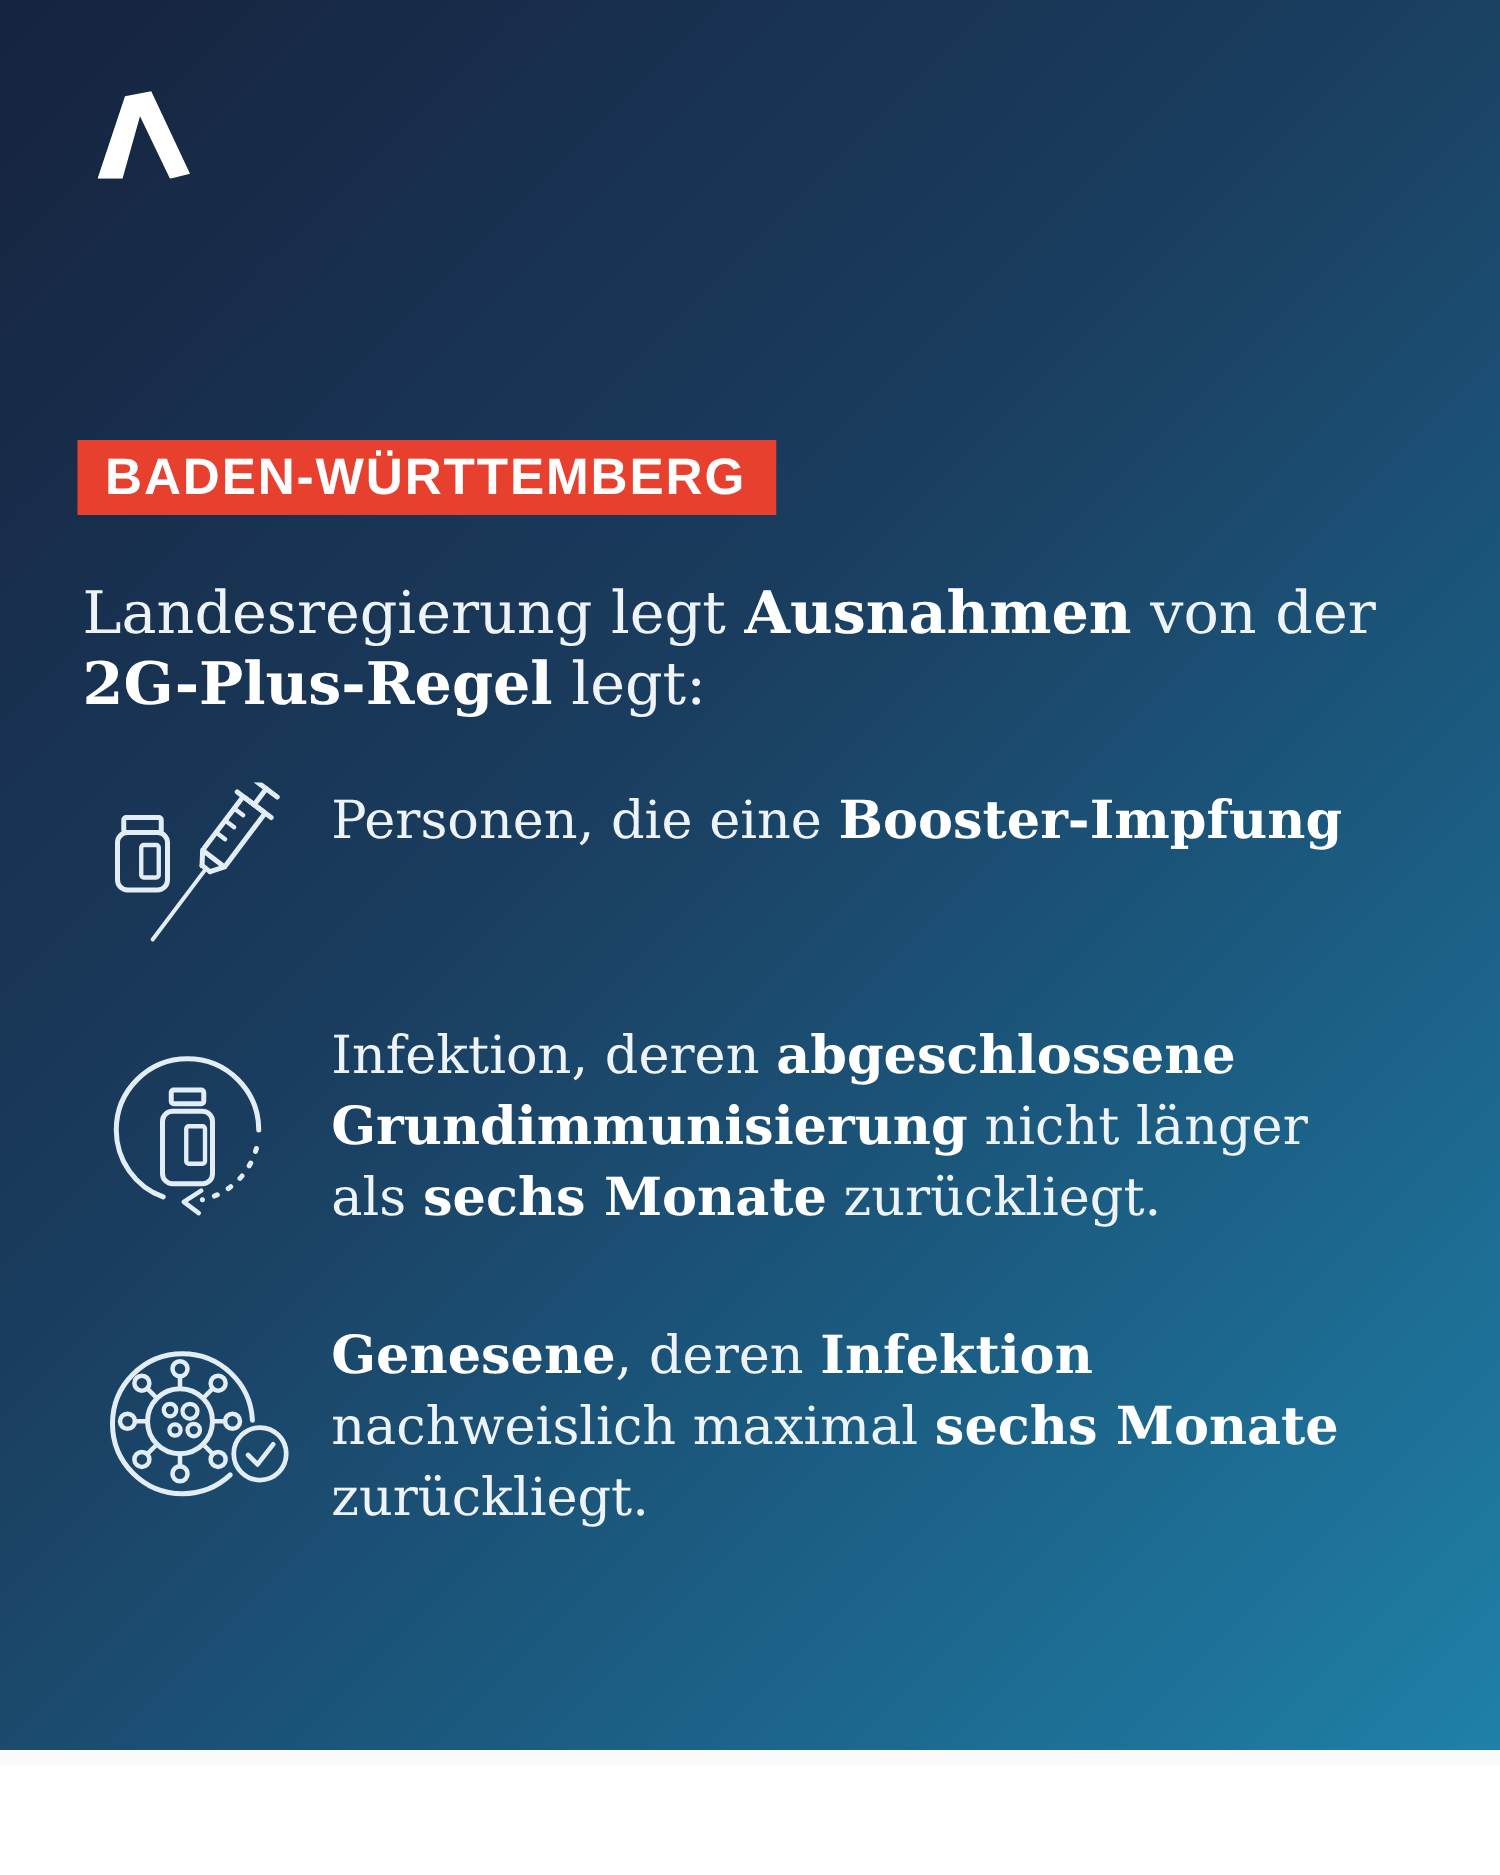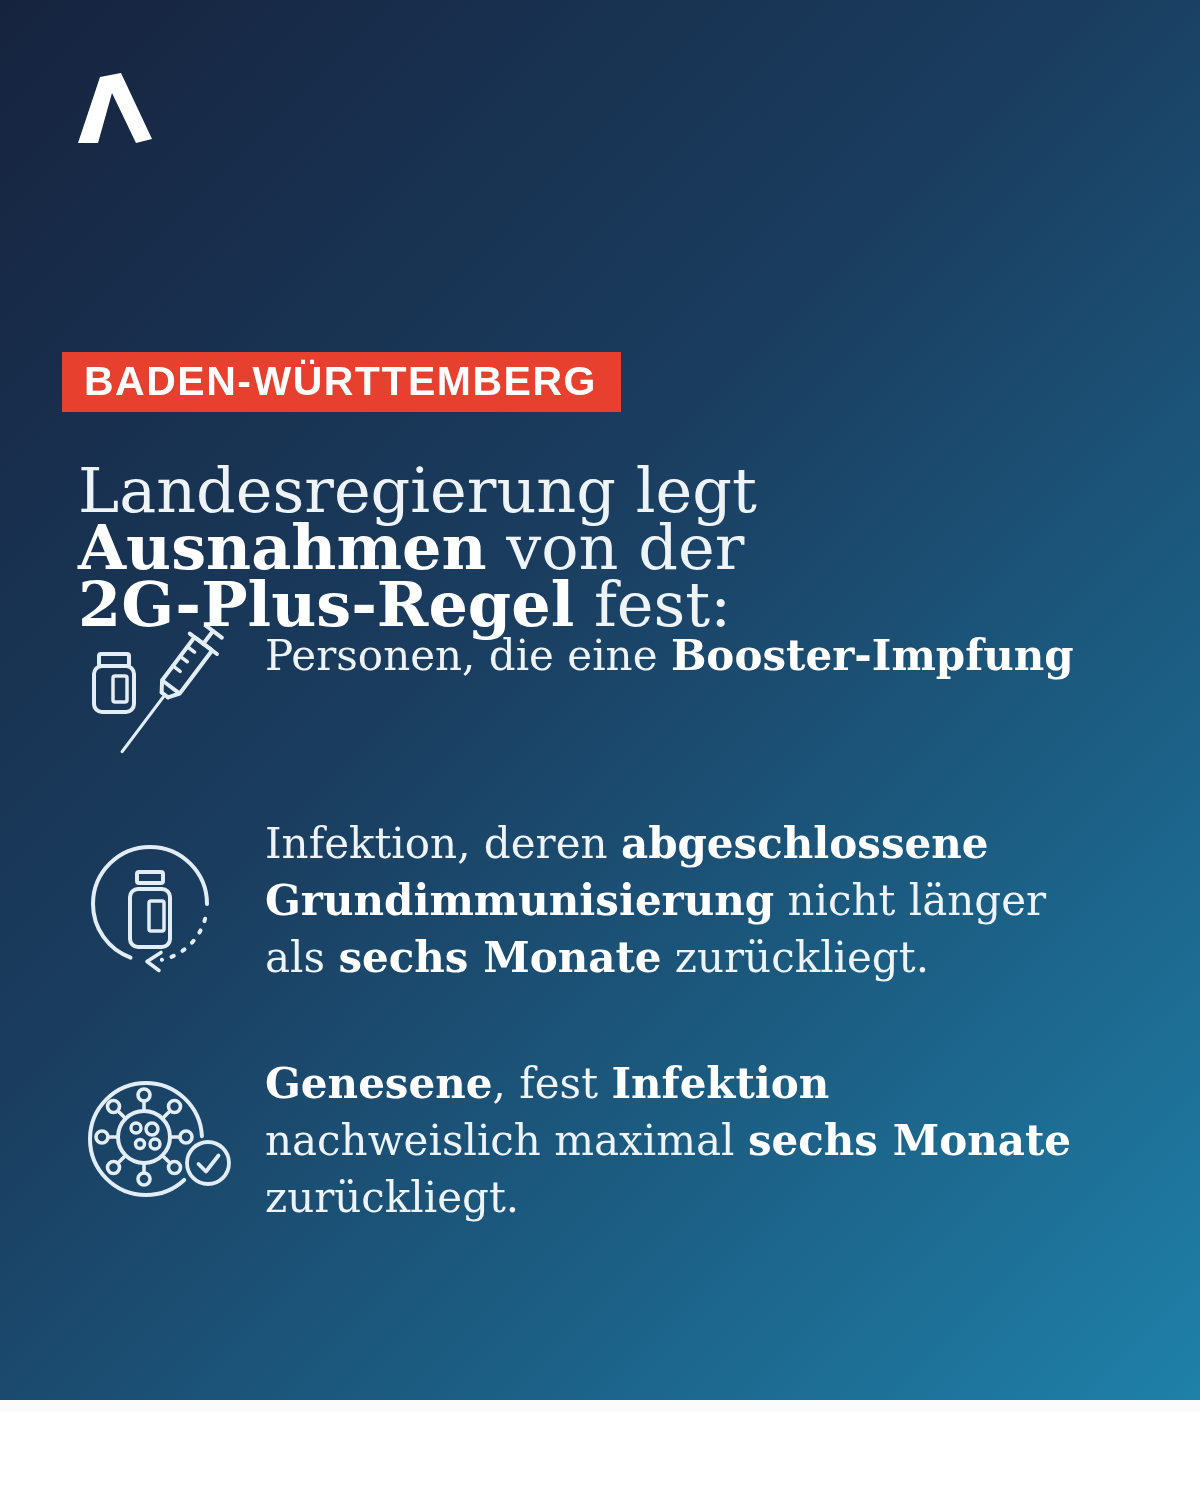--- a/index.html
+++ b/index.html
@@ -33,24 +33,24 @@
     font-weight: 700;
     font-size: 41px;
     line-height: 1;
     letter-spacing: 1.5px;
     padding: 9px 24px 10px 22px;
     white-space: nowrap;
   }
 
   .heading {
     position: absolute;
-    left: 78px;
+    left: 66px;
     top: 462px;
     width: 1040px;
-    font-size: 62px;
+    font-size: 47px;
     line-height: 57px;
     font-weight: 400;
     color: #eef3f7;
   }
 
   .bullet-text {
     position: absolute;
     left: 265px;
     width: 890px;
     font-size: 42px;
@@ -87,21 +87,21 @@
   <div class="logo">
     <svg viewBox="0 0 74 71" xmlns="http://www.w3.org/2000/svg">
       <polygon fill="#ffffff" points="22,5 43,1 74,67 58,71 34,21 20,71 0,71"></polygon>
     </svg>
   </div>
 
   <div class="badge">
     <span>BADEN-WÜRTTEMBERG</span>
   </div>
 
-  <div class="heading"><span>Landesregierung legt </span><span class="b">Ausnahmen</span><span> von der</span><br><span class="b">2G-Plus-Regel</span><span> fest:</span></div>
+  <div class="heading"><span>Landesregierung legt </span><span class="b">Ausnahmen</span><span> von der</span><br><span class="b">2G-Plus-Regel</span><span> legt:</span></div>
 
   <div class="icon i1">
     <svg viewBox="0 0 175 140" xmlns="http://www.w3.org/2000/svg" fill="none" stroke="#e3edf5" stroke-width="4" stroke-linecap="round" stroke-linejoin="round">
 
       <rect x="24" y="28" width="30" height="12" rx="2"></rect>
       <rect x="19" y="40" width="40" height="46" rx="8"></rect>
       <rect x="38" y="50" width="14" height="26" rx="2" stroke-width="3.5"></rect>
 
       <g transform="translate(138,5) rotate(37)">
         <line x1="-11" y1="0" x2="11" y2="0"></line>
@@ -165,17 +165,17 @@
         <circle cx="54" cy="50" r="5"></circle>
         <circle cx="70" cy="51" r="6"></circle>
         <circle cx="58" cy="66" r="4.5"></circle>
         <circle cx="73" cy="66" r="5"></circle>
       </g>
 
       <circle cx="126" cy="85" r="21" stroke-width="3.8"></circle>
       <polyline points="116.5,86 124,93.5 136.5,77.5" stroke-width="3.8"></polyline>
     </svg>
   </div>
-  <div class="bullet-text t3"><span class="b">Genesene</span><span>, fest </span><span class="b">Infektion</span><br><span>nachweislich maximal </span><span class="b">sechs Monate</span><br><span>zurückliegt.</span></div>
+  <div class="bullet-text t3"><span class="b">Genesene</span><span>, deren </span><span class="b">Infektion</span><br><span>nachweislich maximal </span><span class="b">sechs Monate</span><br><span>zurückliegt.</span></div>
 
   <div class="bottom-strip"></div>
 
 </div>
 
 </body></html>

